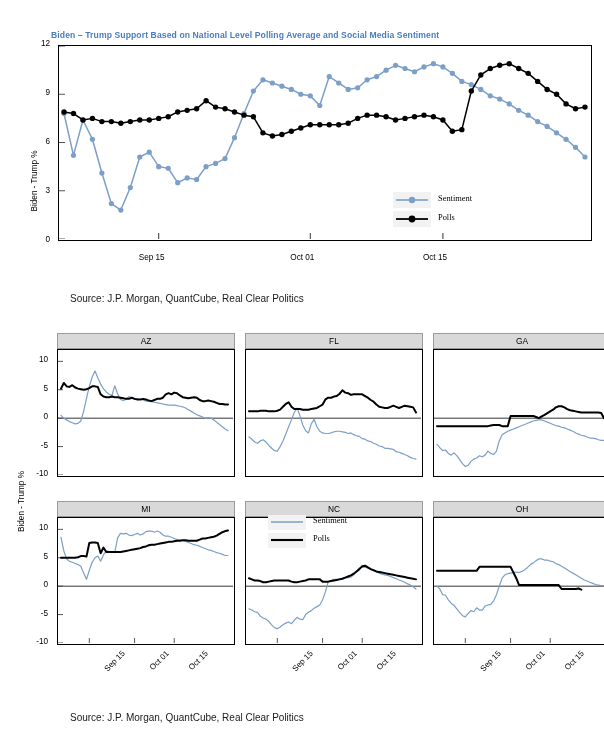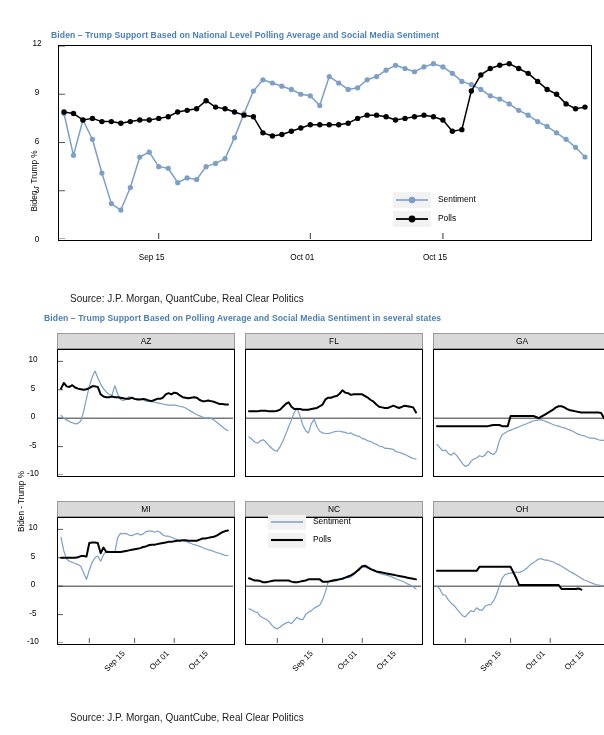--- a/index.html
+++ b/index.html
@@ -56,21 +56,21 @@
   #ylab-states {
     left: -9px; top: 497px;
     transform: rotate(-90deg);
   }
 
   .tick-label {
     position: absolute;
     font-size: 8.2px;
     color: #000;
     white-space: nowrap;
-    text-align: center;
+    text-align: right;
   }
   .xtick-label {
     position: absolute;
     font-size: 8.2px;
     color: #000;
     white-space: nowrap;
   }
   .xtick-rot {
     position: absolute;
     font-size: 8px;
@@ -99,20 +99,21 @@
   svg { display: block; }
   .legend-box {
     position: absolute;
     background: rgba(255,255,255,0.0);
   }
   .legend-label {
     position: absolute;
     font-size: 8.4px;
     color: #000;
     white-space: nowrap;
+    font-family: Liberation Serif, serif;
   }
 </style>
 </head>
 <body>
 
 <div class="figure">
 
   <div class="chart-title" id="title-main">Biden – Trump Support Based on National Level Polling Average and Social Media Sentiment</div>
 
   <div class="axis-title" id="ylab-main">Biden - Trump %</div>
@@ -265,21 +266,20 @@
       <rect x="0" y="21" width="38" height="16" fill="#f2f2f2"></rect>
       <line x1="3" y1="29" x2="35" y2="29" stroke="#000" stroke-width="1.8"></line>
       <circle cx="19" cy="29" r="3.4" fill="#000"></circle>
     </svg>
     <div class="legend-label" style="left:45px; top:4px;">Sentiment</div>
     <div class="legend-label" style="left:45px; top:23px;">Polls</div>
   </div>
 
   <div class="source-note" id="source-main">Source: J.P. Morgan, QuantCube, Real Clear Politics</div>
 
-  <div class="chart-title" id="title-states">Biden – Trump Support Based on Polling Average and Social Media Sentiment in several states</div>
 
   <div class="axis-title" id="ylab-states">Biden - Trump %</div>
 
   <div id="panels-root">
       <div class="panel-strip" style="left: 57px; top: 333px; width: 178px; height: 16px;">AZ</div>
       <div class="plot-box" style="left: 57px; top: 349px; width: 178px; height: 128px;">
         <svg width="175" height="125" viewBox="0 0 175 125">
           <line x1="0" y1="68.18181818181819" x2="175" y2="68.18181818181819" stroke="#000" stroke-width="0.8"></line>
           <line x1="0" y1="125" x2="5" y2="125" stroke="#444" stroke-width="0.9"></line>
           <line x1="0" y1="96.5909090909091" x2="5" y2="96.5909090909091" stroke="#444" stroke-width="0.9"></line>

